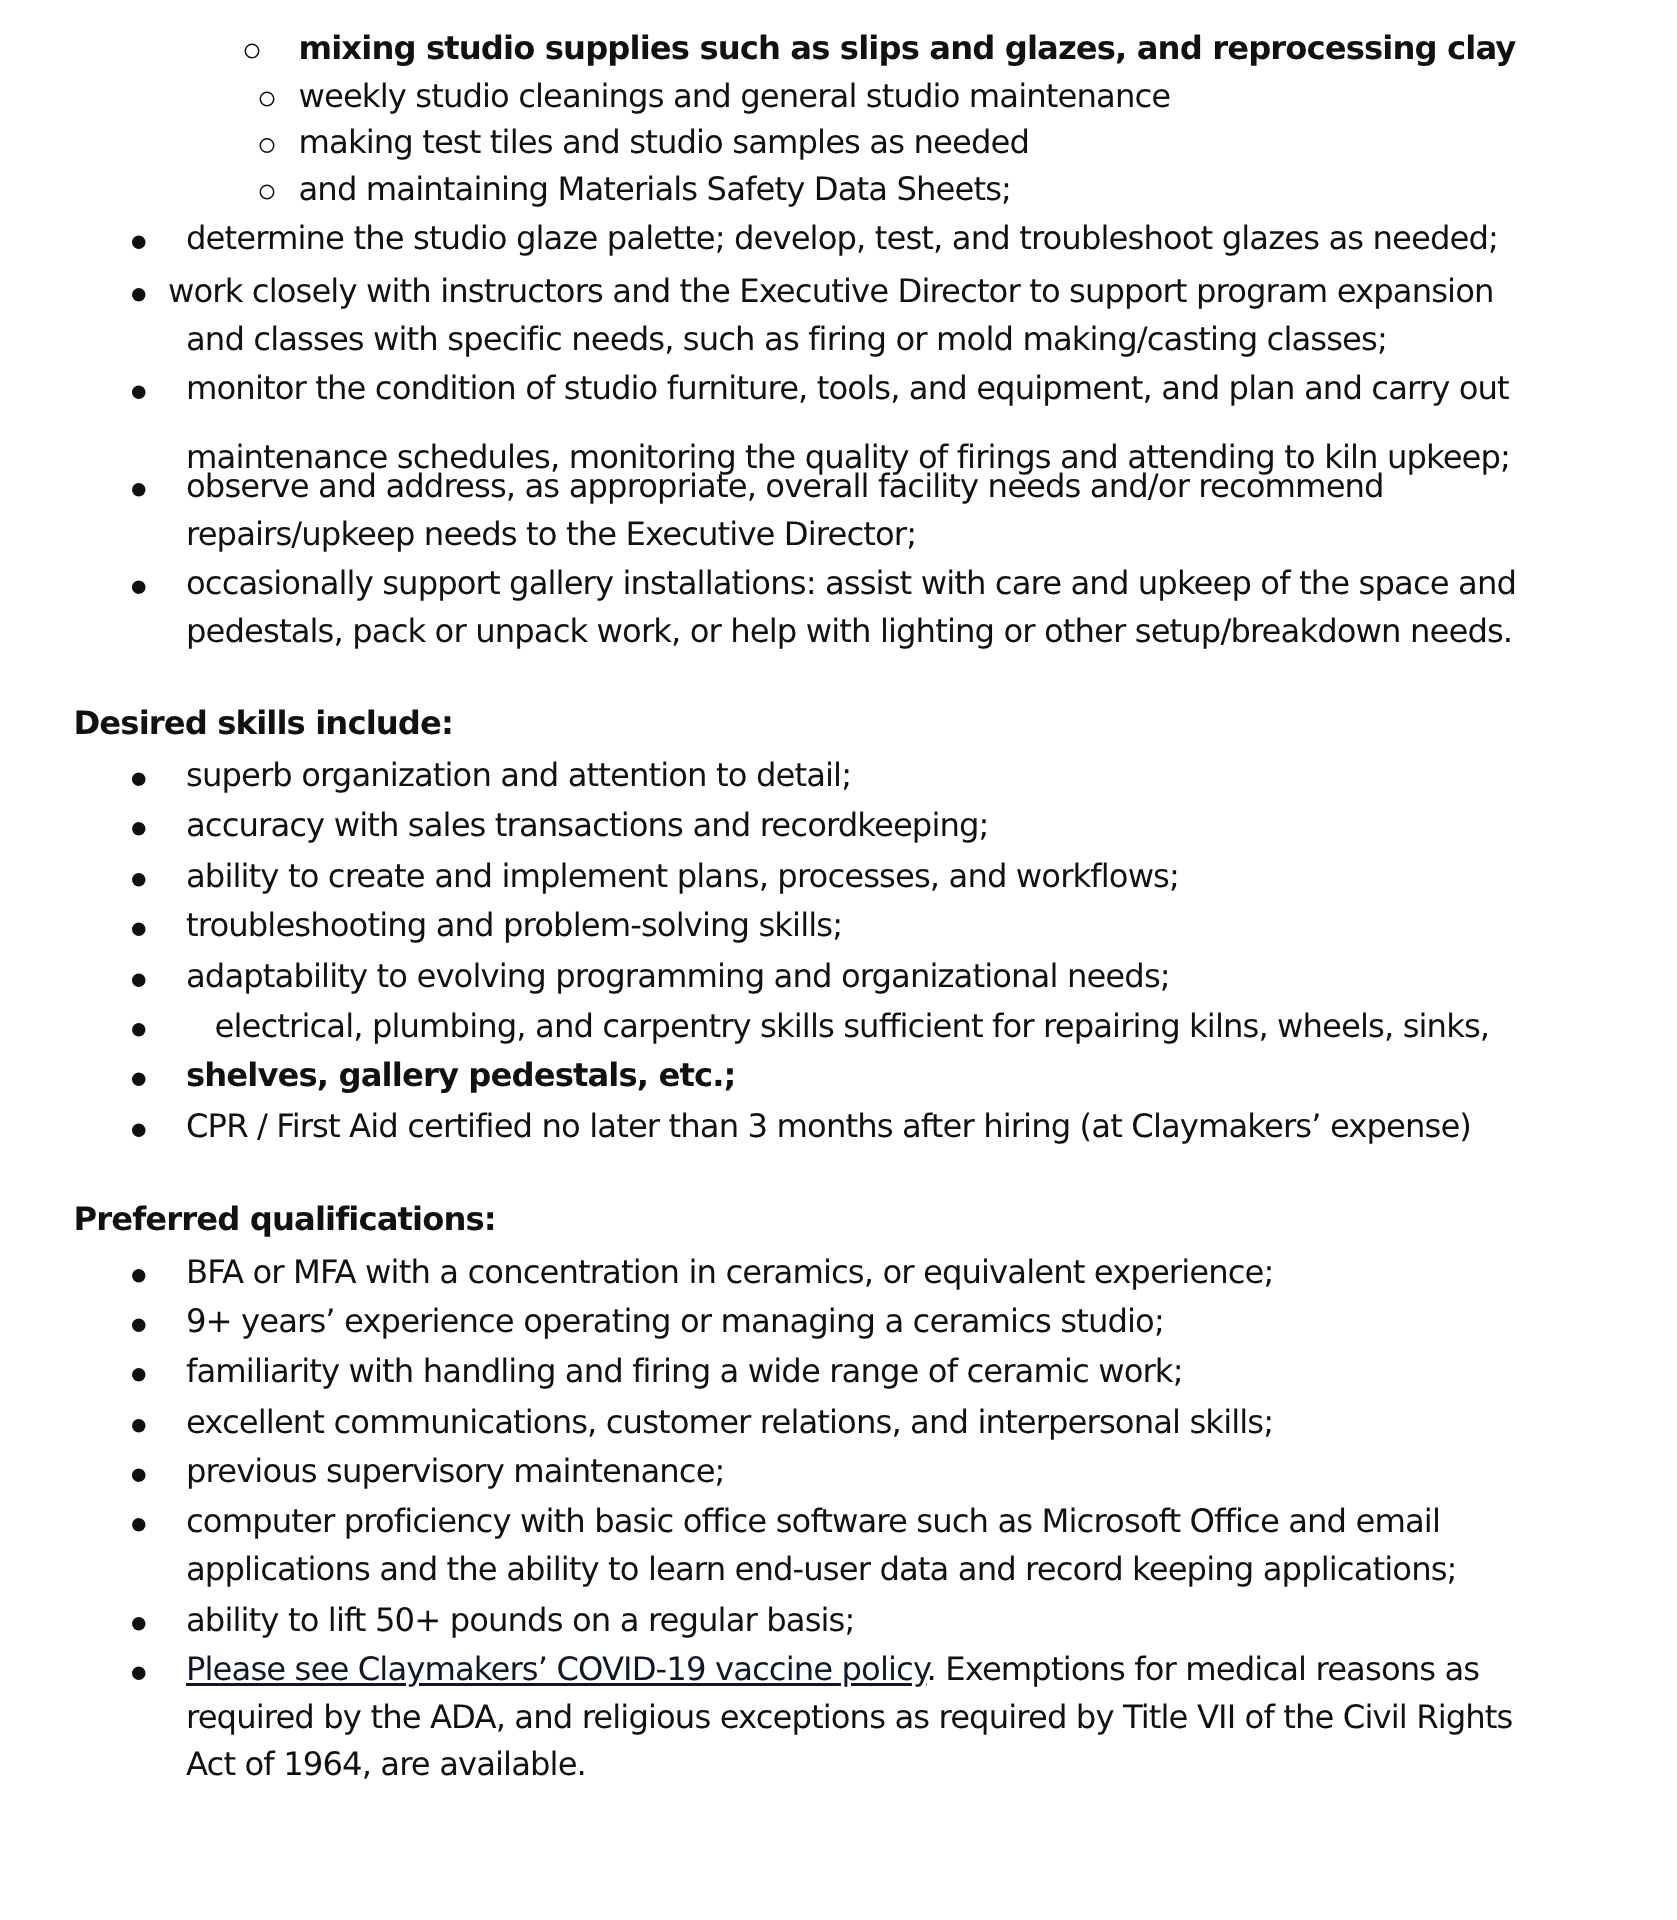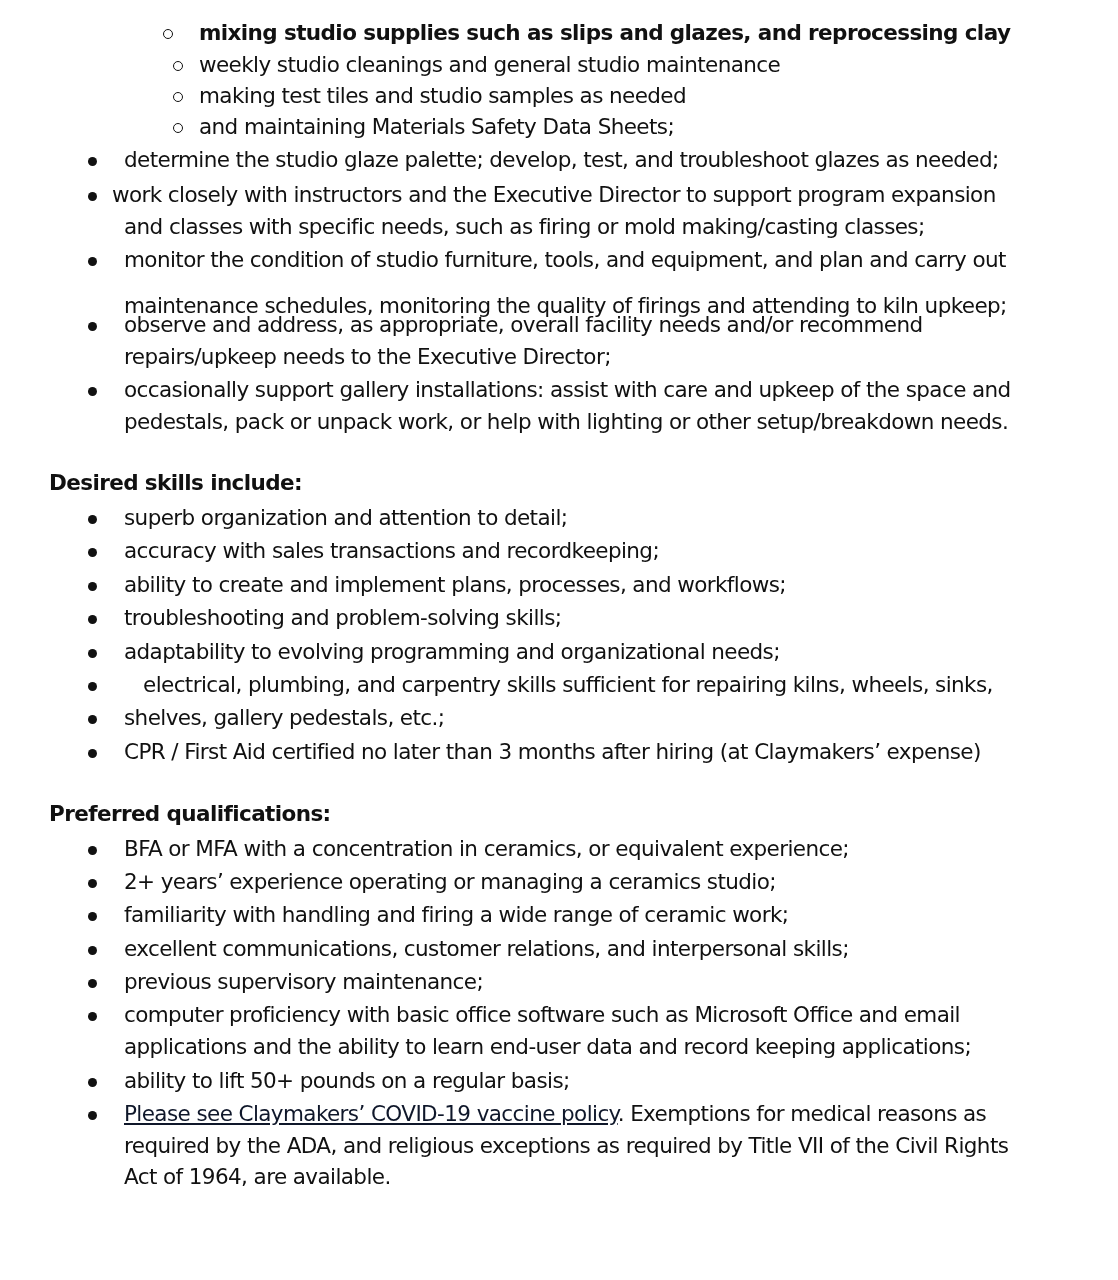--- a/index.html
+++ b/index.html
@@ -46,27 +46,27 @@
     <div class="line" style="left:124px; top:536.4px;">accuracy with sales transactions and recordkeeping;</div>
     <span class="bullet" style="left:88px; top:581.8px;"></span>
     <div class="line" style="left:124px; top:569.8px;">ability to create and implement plans, processes, and workflows;</div>
     <span class="bullet" style="left:88px; top:615.1999999999999px;"></span>
     <div class="line" style="left:124px; top:603.1999999999999px;">troubleshooting and problem-solving skills;</div>
     <span class="bullet" style="left:88px; top:648.5999999999999px;"></span>
     <div class="line" style="left:124px; top:636.5999999999999px;">adaptability to evolving programming and organizational needs;</div>
     <span class="bullet" style="left:88px; top:681.9999999999999px;"></span>
     <div class="line" style="left:124px; top:669.9999999999999px;margin-left:19px;">electrical, plumbing, and carpentry skills sufficient for repairing kilns, wheels, sinks,</div>
     <span class="bullet" style="left:88px; top:715.3999999999999px;"></span>
-    <div class="line" style="left:124px; top:703.3999999999999px;">shelves, gallery pedestals, etc.;</div>
+    <div class="line" style="left:124px; top:703.3999999999999px;font-weight:bold;">shelves, gallery pedestals, etc.;</div>
     <span class="bullet" style="left:88px; top:748.7999999999998px;"></span>
     <div class="line" style="left:124px; top:736.7999999999998px;">CPR / First Aid certified no later than 3 months after hiring (at Claymakers’ expense)</div>
     <span class="bullet" style="left:88px; top:846px;"></span>
     <div class="line" style="left:124px; top:834px;">BFA or MFA with a concentration in ceramics, or equivalent experience;</div>
     <span class="bullet" style="left:88px; top:879.2px;"></span>
-    <div class="line" style="left:124px; top:867.2px;">2+ years’ experience operating or managing a ceramics studio;</div>
+    <div class="line" style="left:124px; top:867.2px;">9+ years’ experience operating or managing a ceramics studio;</div>
     <span class="bullet" style="left:88px; top:912.4000000000001px;"></span>
     <div class="line" style="left:124px; top:900.4000000000001px;">familiarity with handling and firing a wide range of ceramic work;</div>
     <span class="bullet" style="left:88px; top:945.6000000000001px;"></span>
     <div class="line" style="left:124px; top:933.6000000000001px;">excellent communications, customer relations, and interpersonal skills;</div>
     <span class="bullet" style="left:88px; top:978.8000000000002px;"></span>
     <div class="line" style="left:124px; top:966.8000000000002px;">previous supervisory maintenance;</div>
     <span class="bullet" style="left:88px; top:1012.0000000000002px;"></span>
     <div class="line" style="left:124px; top:1000.0000000000002px;">computer proficiency with basic office software such as Microsoft Office and email</div>
     <div class="line" style="left:124px; top:1032.0000000000002px;">applications and the ability to learn end-user data and record keeping applications;</div>
     <span class="bullet" style="left:88px; top:1078.4000000000003px;"></span>

